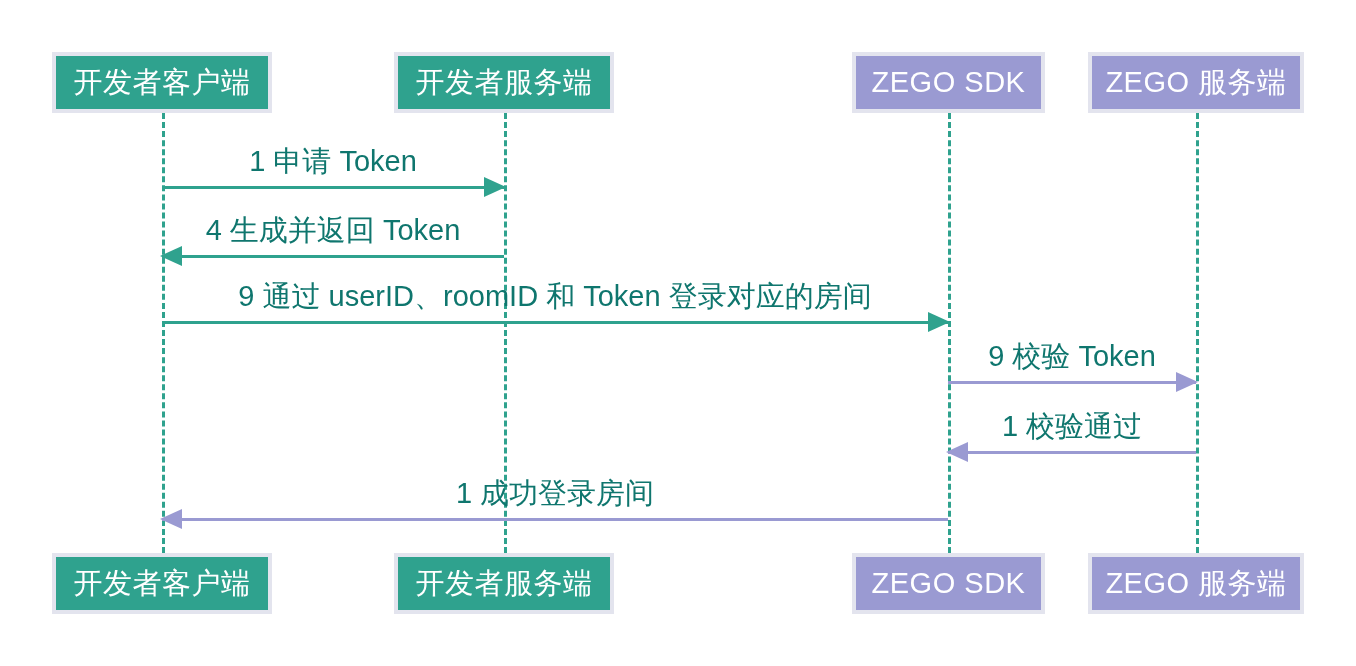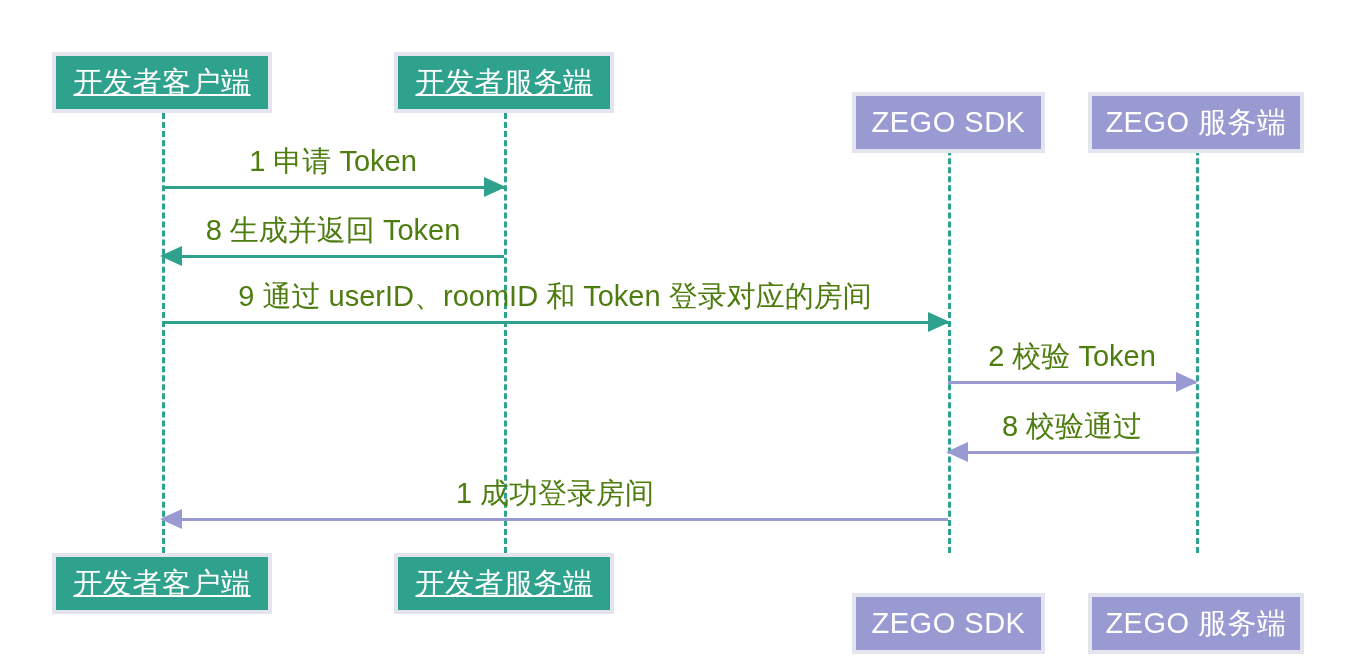--- a/index.html
+++ b/index.html
@@ -24,22 +24,22 @@
     align-items: center;
     justify-content: center;
     border: 4px solid #e3e4ee;
     color: #ffffff;
     font-size: 29px;
     letter-spacing: 0.5px;
     line-height: 1;
     white-space: nowrap;
     user-select: none;
   }
-  .participant-box.teal   { background: #2fa28e; text-decoration: underline; }
-  .participant-box.purple { background: #9a9ad2; margin-top: 40px; }
+  .participant-box.teal   { background: #2fa28e; }
+  .participant-box.purple { background: #9a9ad2; }
 
   .lifeline {
     position: absolute;
     width: 0;
     border-left: 3px dashed #2fa28e;
   }
 
   .msg {
     position: absolute;
     height: 0;
@@ -72,21 +72,21 @@
   }
   .msg.purple.right .arrowhead { border-left-color: #9a9ad2; }
   .msg.purple.left  .arrowhead { border-right-color: #9a9ad2; }
 
   .msg-label {
     position: absolute;
     bottom: 8px;
     left: 0;
     right: 0;
     text-align: center;
-    color: #4d7c0f;
+    color: #0f766e;
     font-size: 29px;
     line-height: 1.1;
     white-space: nowrap;
     user-select: none;
   }
 </style>
 </head>
 <body>
 
 <div id="diagram-root">
@@ -106,39 +106,39 @@
   <div class="participant-box purple" style="left:852px; top:553px; width:193px; height:61px;">ZEGO SDK</div>
   <div class="participant-box purple" style="left:1088px;top:553px; width:216px; height:61px;">ZEGO 服务端</div>
 
   <div class="msg teal right" style="left:162px; width:342px; top:186px;">
     <div class="msg-label">1 申请 Token</div>
     <div class="line"></div>
     <div class="arrowhead"></div>
   </div>
 
   <div class="msg teal left" style="left:162px; width:342px; top:255px;">
-    <div class="msg-label">8 生成并返回 Token</div>
+    <div class="msg-label">4 生成并返回 Token</div>
     <div class="line"></div>
     <div class="arrowhead"></div>
   </div>
 
   <div class="msg teal right" style="left:162px; width:786px; top:321px;">
     <div class="msg-label">9 通过 userID、roomID 和 Token 登录对应的房间</div>
     <div class="line"></div>
     <div class="arrowhead"></div>
   </div>
 
   <div class="msg purple right" style="left:948px; width:248px; top:381px;">
-    <div class="msg-label">2 校验 Token</div>
+    <div class="msg-label">9 校验 Token</div>
     <div class="line"></div>
     <div class="arrowhead"></div>
   </div>
 
   <div class="msg purple left" style="left:948px; width:248px; top:451px;">
-    <div class="msg-label">8 校验通过</div>
+    <div class="msg-label">1 校验通过</div>
     <div class="line"></div>
     <div class="arrowhead"></div>
   </div>
 
   <div class="msg purple left" style="left:162px; width:786px; top:518px;">
     <div class="msg-label">1 成功登录房间</div>
     <div class="line"></div>
     <div class="arrowhead"></div>
   </div>
 

